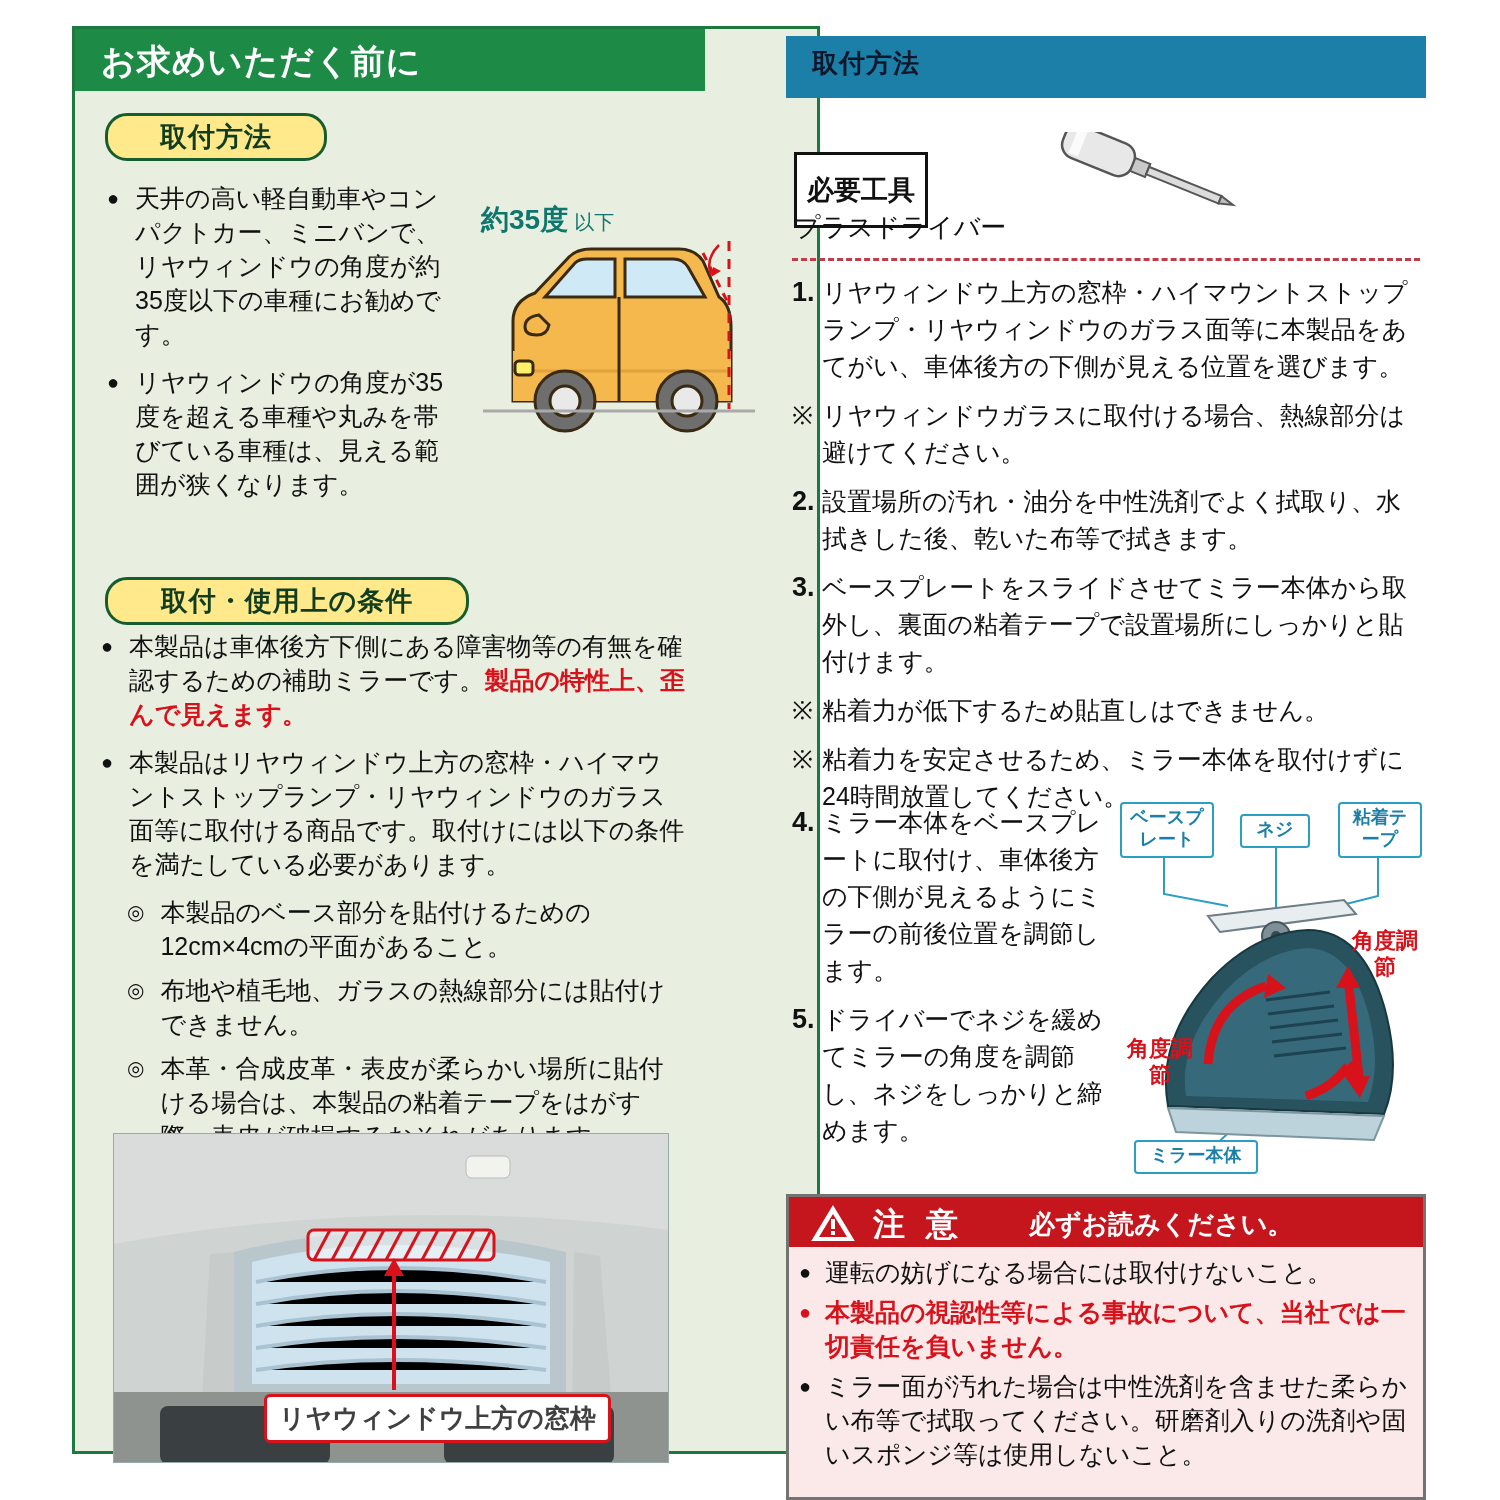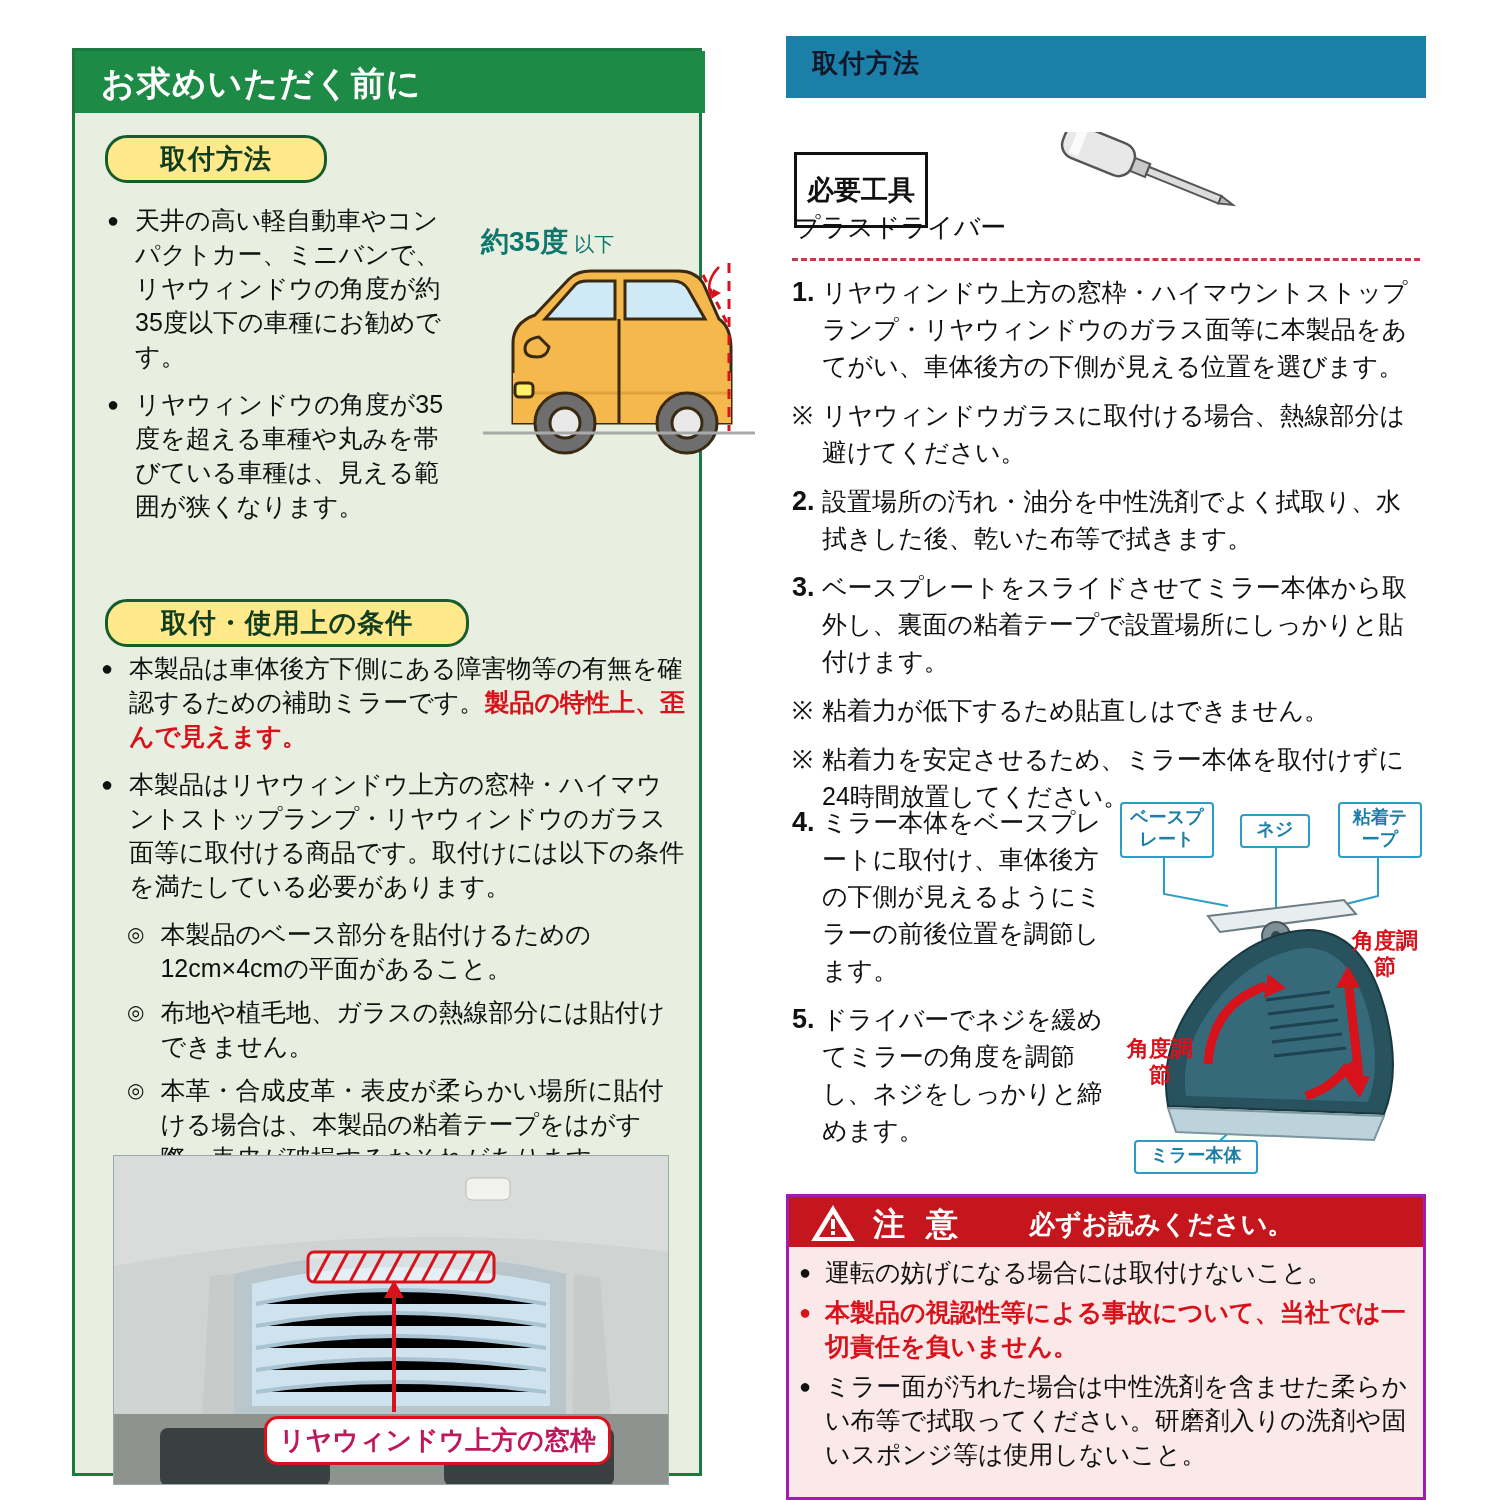--- a/index.html
+++ b/index.html
@@ -5,21 +5,21 @@
   html,body{margin:0;padding:0;}
   body{
     width:1500px;height:1500px;background:#ffffff;
     font-family:"Liberation Sans", sans-serif;
     overflow:hidden;
   }
   .page{position:relative;width:1500px;height:1500px;}
 
   
   .left-panel{
-    position:absolute;left:72px;top:48px;width:630px;height:1428px;
+    position:absolute;left:72px;top:26px;width:748px;height:1428px;
     background:#e8efe0;border:3px solid #1d7a3e;box-sizing:border-box;
   }
   .left-header{
     position:absolute;left:0;top:0;width:630px;height:62px;
     background:#1d8a45;box-sizing:border-box;
   }
   .left-header .htxt{
     position:absolute;left:26px;top:10px;
     font-size:34px;font-weight:bold;color:#ffffff;letter-spacing:1px;
   }
@@ -47,22 +47,22 @@
   .angle-label .big{font-size:28px;}
   .angle-label .small{font-size:20px;font-weight:normal;}
 
   
   .photo{
     position:absolute;left:38px;top:1104px;width:556px;height:330px;
     border:1px solid #9aa;box-sizing:border-box;overflow:hidden;
   }
   .photo-caption{
     position:absolute;left:150px;top:260px;
-    border:3px solid #d8121b;background:#ffffff;border-radius:14px;
-    padding:4px 12px;font-size:26px;font-weight:bold;color:#be185d;
+    border:3px solid #d8121b;background:#ffffff;border-radius:6px;
+    padding:4px 12px;font-size:26px;font-weight:bold;color:#404040;
   }
 
   
   .right-panel{
     position:absolute;left:786px;top:36px;width:640px;height:1428px;
   }
   .right-header{
     position:absolute;left:0;top:0;width:640px;height:62px;background:#1b7fa8;
   }
   .right-header .htxt{
@@ -95,21 +95,21 @@
     line-height:22px;padding:2px 4px;box-sizing:border-box;
   }
   .rlabel{
     position:absolute;font-size:22px;font-weight:bold;color:#d8121b;
     text-align:center;line-height:26px;
   }
 
   
   .caution{
     position:absolute;left:0;top:1158px;width:640px;height:306px;
-    background:#fbe9ea;border:3px solid #a21caf;box-sizing:border-box;
+    background:#fbe9ea;border:3px solid #737373;box-sizing:border-box;
   }
   .caution-head{
     position:absolute;left:0;top:0;width:634px;height:50px;background:#c4161c;
   }
   .caution-head .ctitle{
     position:absolute;left:84px;top:6px;font-size:32px;font-weight:bold;color:#fff;letter-spacing:6px;
   }
   .caution-head .csub{
     position:absolute;left:240px;top:10px;font-size:26px;font-weight:bold;color:#fff;
   }

